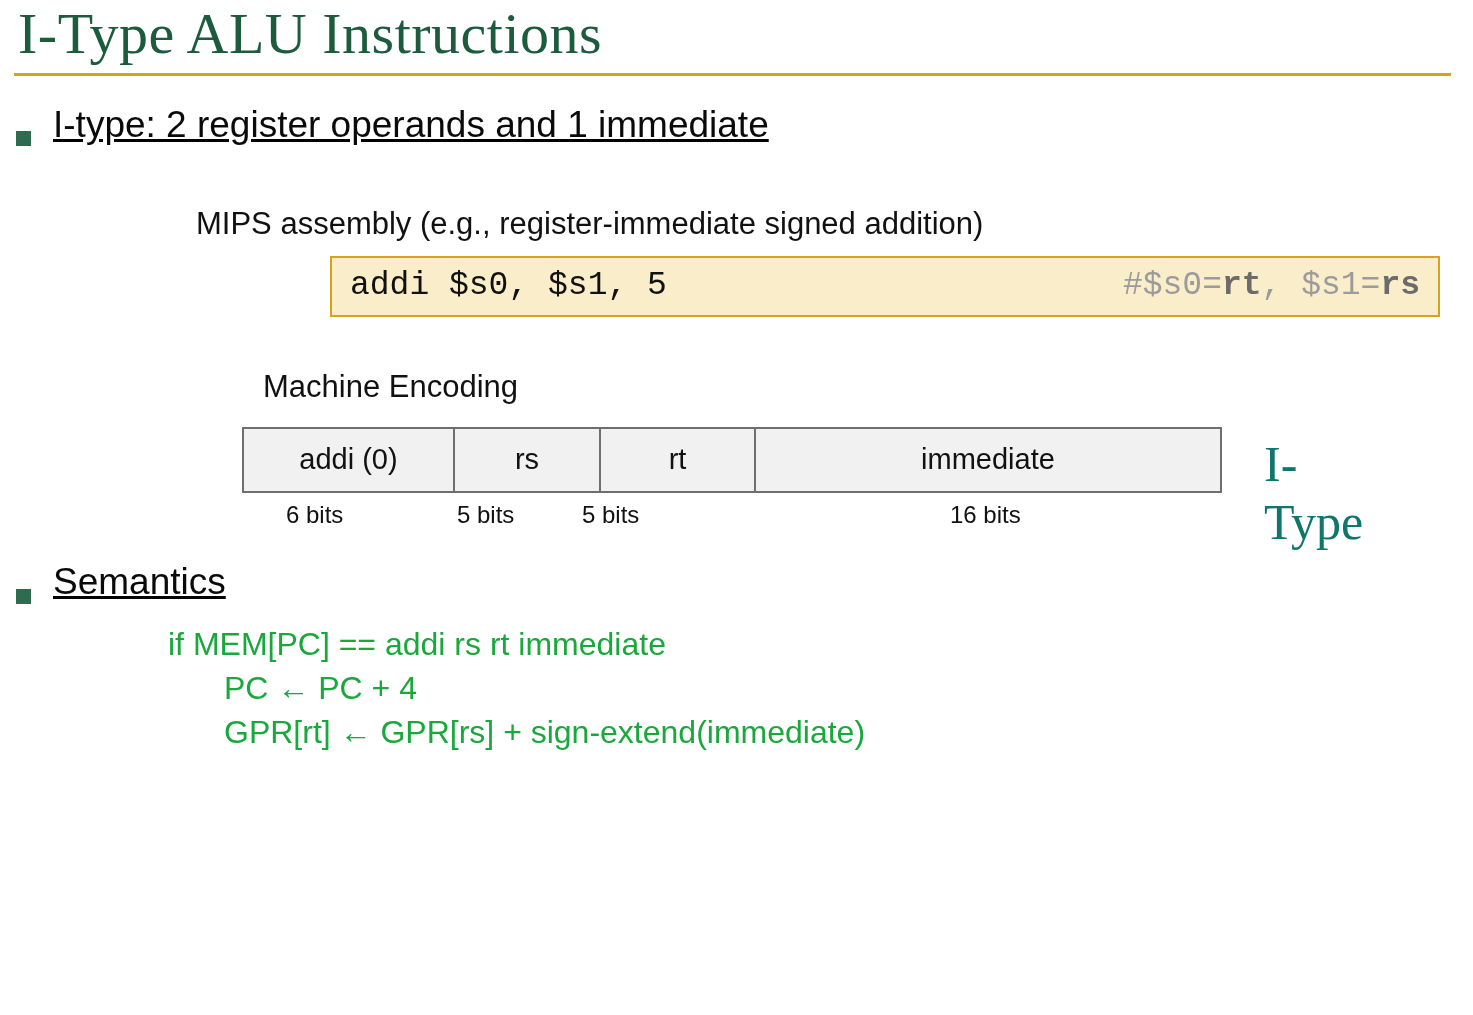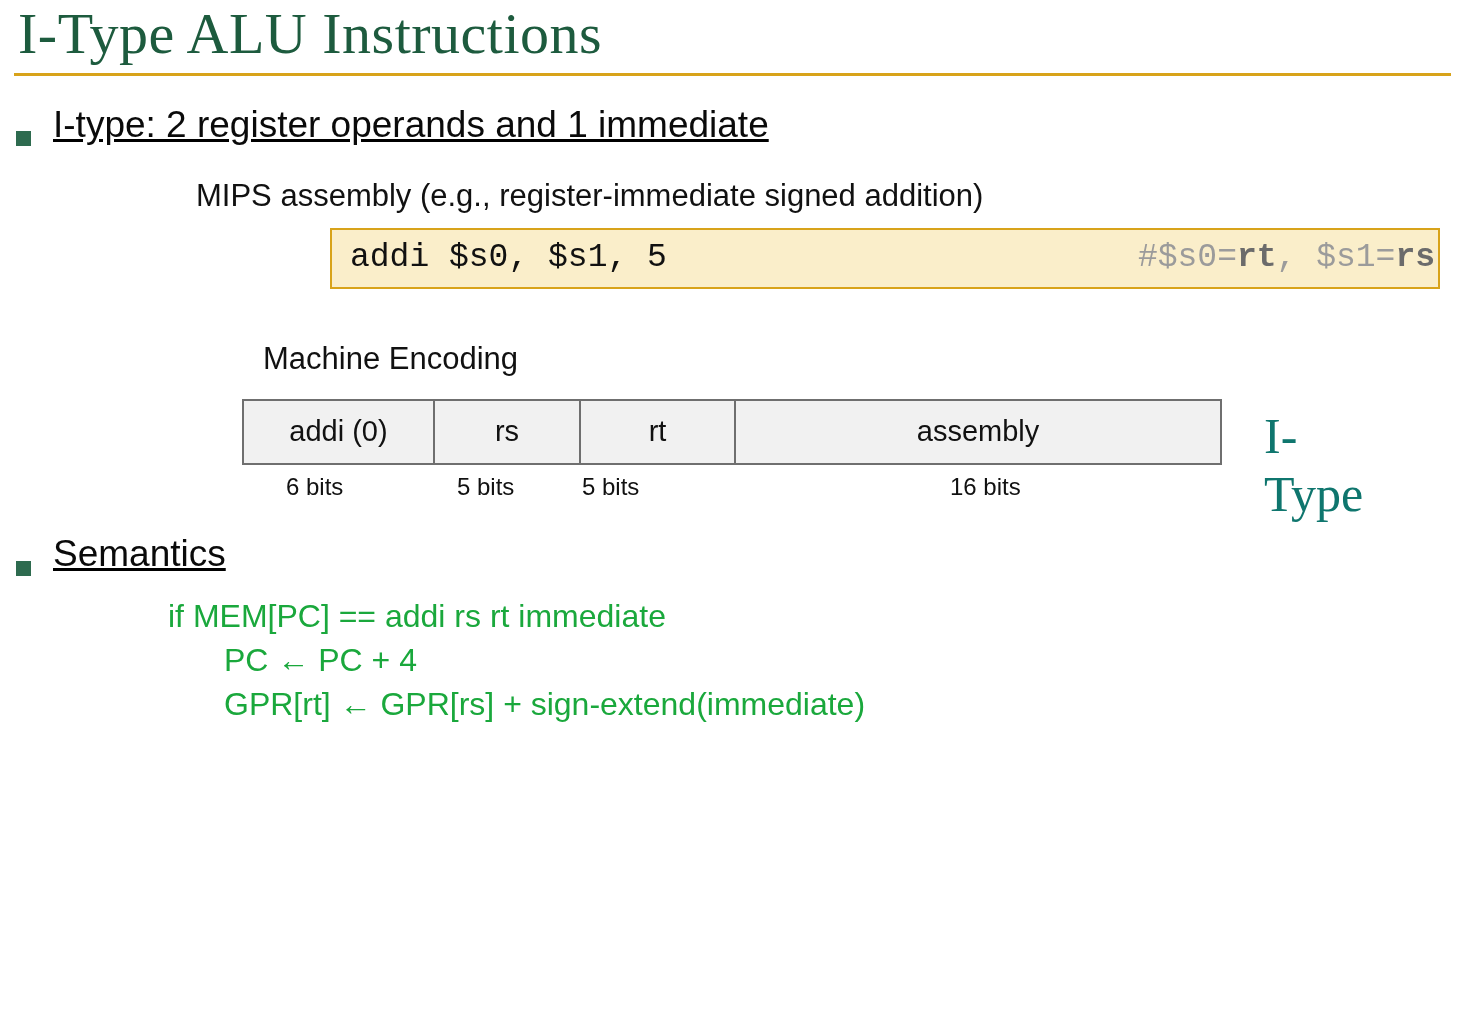--- a/index.html
+++ b/index.html
@@ -50,35 +50,35 @@
     font-size: 37px;
     color: #0a0a0a;
     line-height: 1.15;
   }
 
   
   .caption {
     font-size: 31px;
     color: #111111;
     margin-left: 196px;
-    margin-top: 32px;
+    margin-top: 60px;
   }
   .caption.machine {
     margin-left: 263px;
     margin-top: 52px;
   }
 
   
   .code-box {
     margin: 14px 0 0 330px;
     width: 1110px;
     box-sizing: border-box;
     background: #faeeca;
     border: 2px solid #d8a31a;
-    padding: 9px 3px 11px 18px;
+    padding: 9px 18px 11px 18px;
     font-family: "Liberation Mono", monospace;
     font-size: 33px;
     color: #111111;
     display: flex;
     align-items: baseline;
     white-space: pre;
   }
   .code-comment {
     color: #9b9b9b;
     margin-left: auto;
@@ -102,21 +102,21 @@
   }
   .enc-cell {
     border-right: 2px solid #6f6f6f;
     font-size: 29px;
     color: #111111;
     text-align: center;
     padding: 14px 0 15px 0;
     box-sizing: border-box;
   }
   .enc-cell:last-child { border-right: none; }
-  .c-op   { width: 191px; }
+  .c-op   { width: 211px; }
   .c-rs   { width: 146px; }
   .c-rt   { width: 155px; }
   .c-imm  { flex: 1 1 auto; }
 
   .bits-row {
     position: relative;
     height: 40px;
     font-size: 24px;
     color: #111111;
   }
@@ -167,21 +167,21 @@
     <span class="code-comment"><span>#$s0=</span><b>rt</b><span>, $s1=</span><b>rs</b></span>
   </div>
 
   <div class="caption machine">Machine Encoding</div>
 
   <div class="enc-wrap">
     <div class="enc-table">
       <div class="enc-cell c-op">addi (0)</div>
       <div class="enc-cell c-rs">rs</div>
       <div class="enc-cell c-rt">rt</div>
-      <div class="enc-cell c-imm">assembly</div>
+      <div class="enc-cell c-imm">immediate</div>
     </div>
     <div class="bits-row">
       <span class="b1">6 bits</span>
       <span class="b2">5 bits</span>
       <span class="b3">5 bits</span>
       <span class="b4">16 bits</span>
     </div>
     <div class="itype-label">I-Type</div>
   </div>
 

